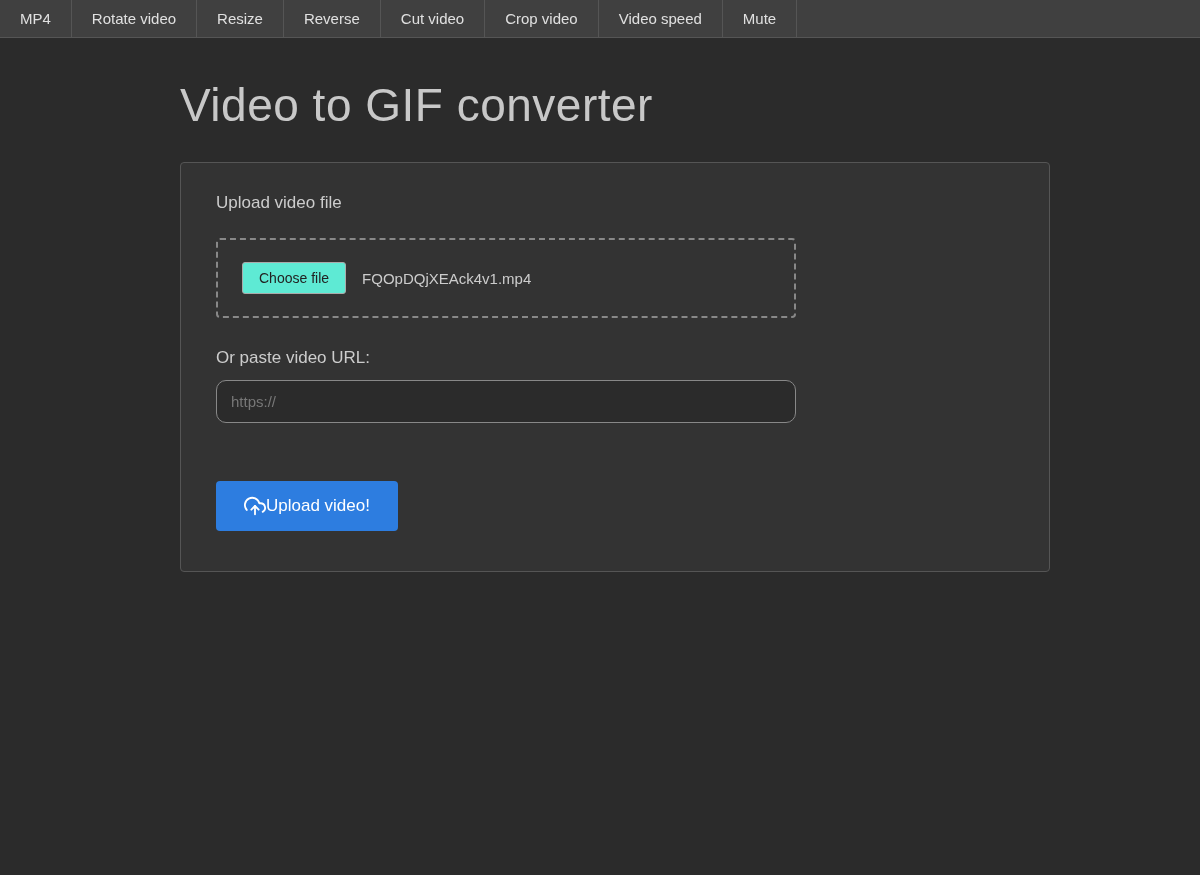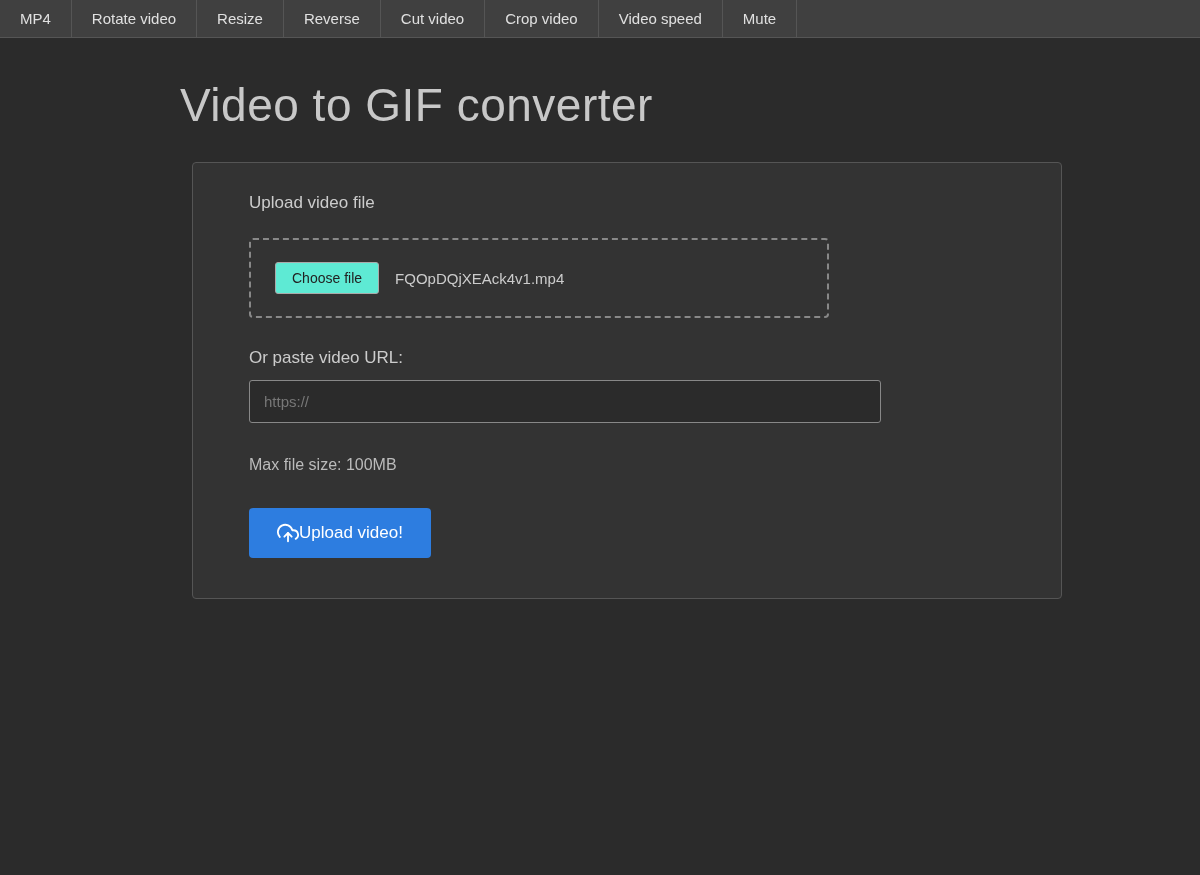--- a/index.html
+++ b/index.html
@@ -43,23 +43,23 @@
       color: #c8c8c8;
       margin-bottom: 30px;
       letter-spacing: 0.5px;
     }
 
     
     .upload-card {
       background-color: #333333;
       border: 1px solid #555;
       border-radius: 4px;
-      padding: 30px 35px 40px 56px;
+      padding: 30px 35px 40px 35px;
       max-width: 870px;
-      margin-left: 12px;
+      margin-left: 0;
     }
 
     .upload-card-title {
       font-size: 17px;
       color: #cccccc;
       margin-bottom: 25px;
       font-weight: 400;
     }
 
     .section-label {
@@ -101,24 +101,24 @@
 
     
     .url-label {
       font-size: 17px;
       color: #cccccc;
       margin-bottom: 12px;
       font-weight: 400;
     }
 
     .url-input {
-      width: 632px;
+      width: 580px;
       background-color: #2b2b2b;
       border: 1px solid #888;
-      border-radius: 3px;
+      border-radius: 10px;
       padding: 12px 14px;
       font-size: 15px;
       color: #888;
       outline: none;
       margin-bottom: 28px;
     }
 
     .url-input::placeholder {
       color: #777;
     }
@@ -176,21 +176,20 @@
       <button class="choose-file-btn">Choose file</button>
       <span class="file-name">FQOpDQjXEAck4v1.mp4</span>
     </div>
 
     
     <div class="url-label">Or paste video URL:</div>
     <input class="url-input" type="text" placeholder="https://" style="">
 
     
     <div class="formats-info">
-      <div>Max file size: 100MB</div>
     </div>
 
     
     <button class="upload-btn">
       <svg class="upload-icon" viewBox="0 0 24 24" fill="none" stroke="white" stroke-width="2" stroke-linecap="round" stroke-linejoin="round">
         <polyline points="16 16 12 12 8 16"></polyline>
         <line x1="12" y1="12" x2="12" y2="21"></line>
         <path d="M20.39 18.39A5 5 0 0 0 18 9h-1.26A8 8 0 1 0 3 16.3"></path>
       </svg>
       <span>Upload video!</span>

